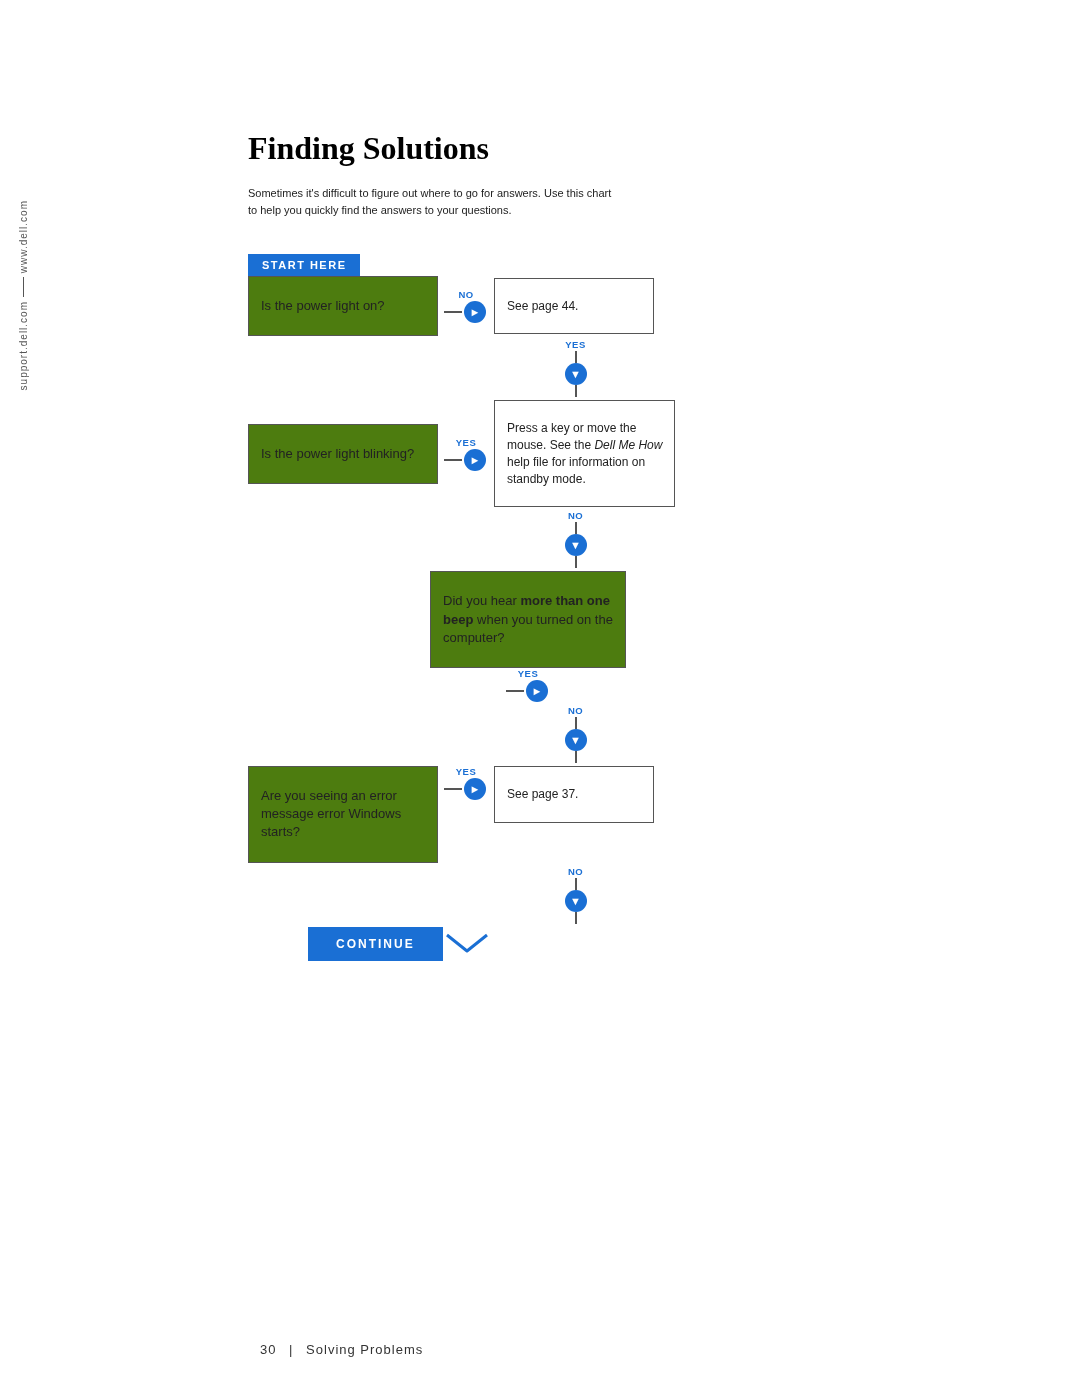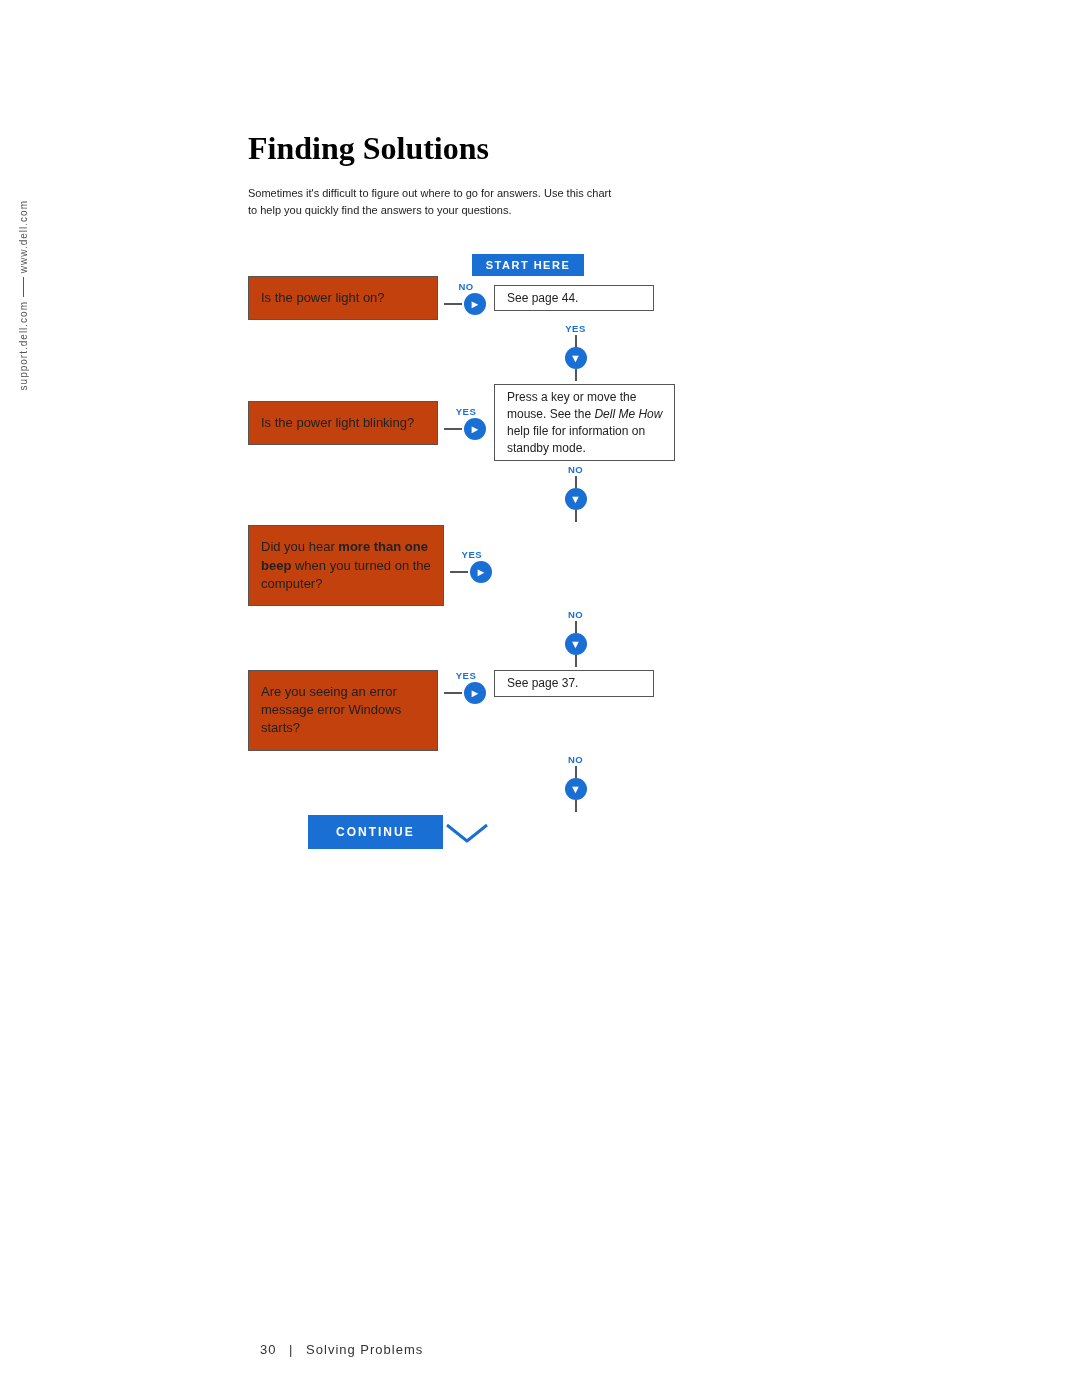--- a/index.html
+++ b/index.html
@@ -91,32 +91,32 @@
       font-size: 11px;
       font-weight: bold;
       letter-spacing: 1.5px;
       padding: 5px 14px;
       display: inline-block;
       margin-bottom: 0;
     }
 
     .question-box {
       border: 1px solid #555;
-      padding: 12px 12px;
+      padding: 20px 12px;
       font-size: 13px;
       color: #222;
       min-width: 190px;
       max-width: 210px;
-      background: #c2410c;
+      background: #4d7c0f;
       line-height: 1.4;
     }
 
     .answer-box {
       border: 1px solid #555;
-      padding: 4px 12px;
+      padding: 19px 12px;
       font-size: 12px;
       color: #222;
       min-width: 160px;
       max-width: 200px;
       background: #fff;
       line-height: 1.4;
     }
 
     
     .blue-arrow-right {
@@ -221,21 +221,21 @@
 
     <h1 class="page-title">Finding Solutions</h1>
 
     <p class="subtitle">
       <span>Sometimes it's difficult to figure out where to go for answers. Use this chart</span><br>
       <span>to help you quickly find the answers to your questions.</span>
     </p>
 
     <div class="flowchart">
 
-      <div style="margin-bottom:0;text-align:center;">
+      <div style="margin-bottom:0;">
         <span class="start-here">START HERE</span>
       </div>
 
       <div style="display:flex; flex-direction:row; align-items:center; margin-top:0;">
         <div class="question-box">
           <span>Is the power light on?</span>
         </div>
 
         <div style="display:flex; flex-direction:column; align-items:center; margin:0 6px;">
           <span class="yes-no-tag">NO</span>
@@ -276,21 +276,21 @@
         </div>
       </div>
 
       <div class="down-arrow-section">
         <span class="yes-no-tag">NO</span>
         <div class="v-line"></div>
         <div class="blue-arrow-down">▼</div>
         <div class="v-line"></div>
       </div>
 
-      <div style="display:flex; flex-direction:row; align-items:center;">
+      <div style="display:flex; flex-direction:column; align-items:center;">
         <div class="question-box">
           <span>Did you hear </span><span class="bold">more than one</span><br>
           <span class="bold">beep</span><span> when you turned on the</span><br>
           <span>computer?</span>
         </div>
 
         <div style="display:flex; flex-direction:column; align-items:center; margin:0 6px;">
           <span class="yes-no-tag">YES</span>
           <div style="display:flex; flex-direction:row; align-items:center;">
             <div style="width:18px; height:2px; background:#555;"></div>
@@ -325,21 +325,21 @@
         </div>
       </div>
 
       <div class="down-arrow-section">
         <span class="yes-no-tag">NO</span>
         <div class="v-line"></div>
         <div class="blue-arrow-down">▼</div>
         <div class="v-line"></div>
       </div>
 
-      <div style="display:flex; flex-direction:row; align-items:flex-end; padding-left: 60px;">
+      <div style="display:flex; flex-direction:row; align-items:flex-start; padding-left: 60px;">
         <button class="continue-btn">
           <span>CONTINUE</span>
         </button>
 
         <svg width="44" height="32" viewBox="0 0 44 32" style="margin-left:2px;">
           <polyline points="2,8 22,24 42,8" fill="none" stroke="#1a6fd4" stroke-width="3" stroke-linejoin="round"></polyline>
         </svg>
       </div>
 
     </div>

